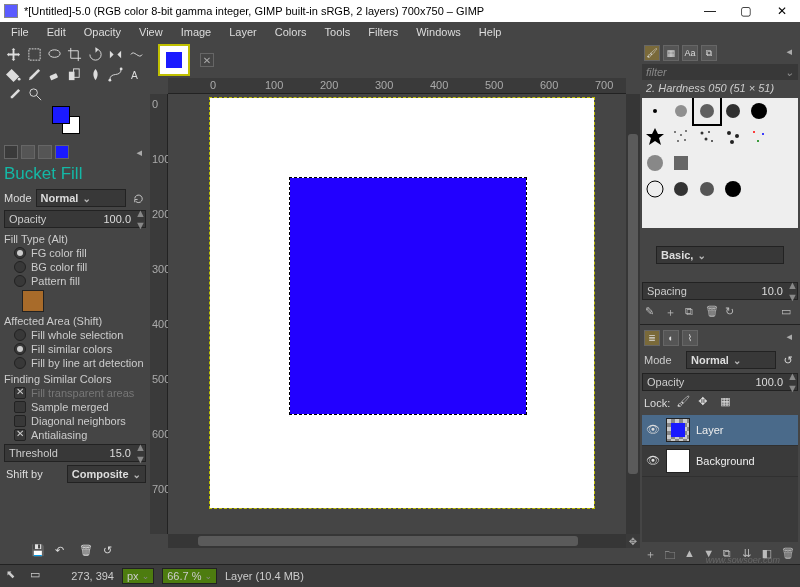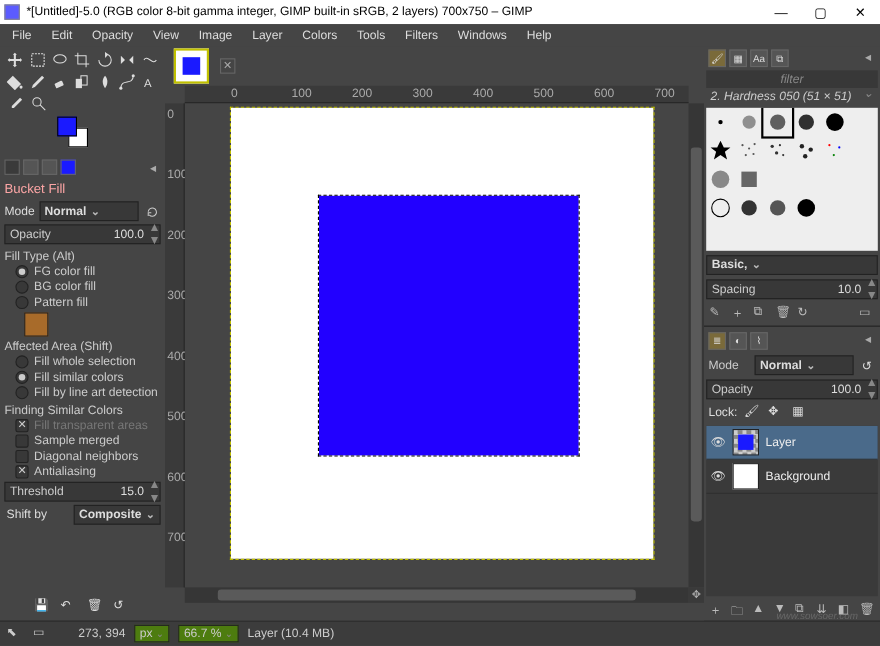--- a/index.html
+++ b/index.html
@@ -16,21 +16,21 @@
 .toolbox-row { display:flex; gap:5px; margin-bottom:4px; }
 .t-icon { width:16px; height:16px; display:flex; align-items:center; justify-content:center; color:#ddd; }
 .t-icon svg { width:15px; height:15px; }
 .colorswatch { position:relative; width:36px; height:32px; margin:4px 0 2px 46px; }
 .colorswatch .fg { position:absolute; width:18px; height:18px; background:#1a1aff; border:1px solid #000; left:0; top:0; z-index:1; }
 .colorswatch .bg { position:absolute; width:18px; height:18px; background:#fff; border:1px solid #000; left:10px; top:10px; }
 .tinytabs { display:flex; gap:3px; padding:3px 4px; align-items:center; }
 .tabicon { width:14px; height:14px; border:1px solid #666; background:#555; }
 .tabicon.active { background:#3a3a3a; }
 .dockarrow { margin-left:auto; color:#aaa; padding:0 4px; }
-.sectiontitle { font-size:12px; padding:2px 4px 4px 4px; color:#fca5a5; }
+.sectiontitle { font-size:17px; padding:2px 4px 4px 4px; color:#14b8a6; }
 .row { display:flex; align-items:center; padding:1px 4px; gap:4px; }
 .combo { background:#383838; border:1px solid #222; color:#ddd; padding:1px 4px; display:flex; align-items:center; gap:4px; height:18px;font-weight:bold; }
 .combo::after { content:"⌄"; font-size:10px; color:#bbb; }
 .valuebar { display:flex; align-items:center; background:#383838; border:1px solid #222; height:18px; }
 .valuebar .lbl { flex:1; padding:0 4px; color:#ccc; }
 .valuebar .val { padding:0 4px; color:#ddd; }
 .valuebar .spin { width:10px; display:flex; flex-direction:column; font-size:6px; color:#888; }
 .grouplabel { padding:3px 4px 1px 4px; color:#ccc; }
 .radio, .check { width:12px; height:12px; border-radius:50%; background:#383838; border:1px solid #222; display:inline-block; margin-right:5px; position:relative; }
 .radio.on::after { content:""; position:absolute; left:2px; top:2px; width:6px; height:6px; border-radius:50%; background:#ccc; }
@@ -55,25 +55,25 @@
 .bluerect { position:absolute; left:80px; top:80px; width:236px; height:236px; background:#2200ff; outline:1px dashed #000; }
 .scroll-v { position:absolute; right:0; top:16px; width:14px; bottom:30px; background:#363636; }
 .scroll-v .thumb { position:absolute; left:2px; top:40px; width:10px; height:340px; background:#5a5a5a; border-radius:3px; }
 .scroll-h { position:absolute; left:18px; right:14px; bottom:16px; height:14px; background:#363636; }
 .scroll-h .thumb { position:absolute; top:2px; left:30px; height:10px; width:380px; background:#5a5a5a; border-radius:3px; }
 .navbtn { position:absolute; right:0; bottom:16px; width:14px; height:14px; background:#3a3a3a; display:flex; align-items:center; justify-content:center; color:#aaa; font-size:10px; }
 .rightdock { width:160px; background:#454545; display:flex; flex-direction:column; }
 .rtabs { display:flex; gap:3px; padding:3px 4px; }
 .rtab { width:16px; height:16px; border:1px solid #666; background:#555; display:flex; align-items:center; justify-content:center; font-size:9px; color:#ddd; }
 .rtab.active { background:#7a6a3a; }
-.filterrow { display:flex; align-items:center; padding:2px 4px; background:#383838; margin:0 2px; height:16px; font-style:italic; color:#888;flex-direction:column; }
+.filterrow { display:flex; align-items:center; padding:2px 4px; background:#383838; margin:0 2px; height:16px; font-style:italic; color:#888; }
 .brushinfo { padding:2px 6px; color:#ccc; font-style:italic; }
 .brushgrid { margin:2px; background:#eee; height:130px; position:relative; overflow:hidden; }
 .brushcell { position:absolute; width:26px; height:26px; display:flex; align-items:center; justify-content:center; }
-.basiccombo { margin:2px; }
+.basiccombo { margin:16px; }
 .iconrow { display:flex; gap:6px; padding:3px 5px; color:#bbb; }
 .iconrow .ico { width:14px; height:14px; }
 .sep { height:1px; background:#222; margin:2px 0; }
 .moderow { display:flex; align-items:center; padding:2px 4px; gap:4px; }
 .moderow .lbl { color:#ccc; width:38px; }
 .layerlist { flex:1; background:#3a3a3a; margin:2px; overflow:hidden; }
 .layer { display:flex; align-items:center; padding:3px 4px; gap:6px; border-bottom:1px solid #303030; }
 .layer.selected { background:#4a6a8a; }
 .eye { width:14px; height:14px; color:#ddd; }
 .layerthumb { width:24px; height:24px; background:#fff; border:1px solid #222; display:flex; align-items:center; justify-content:center; }

